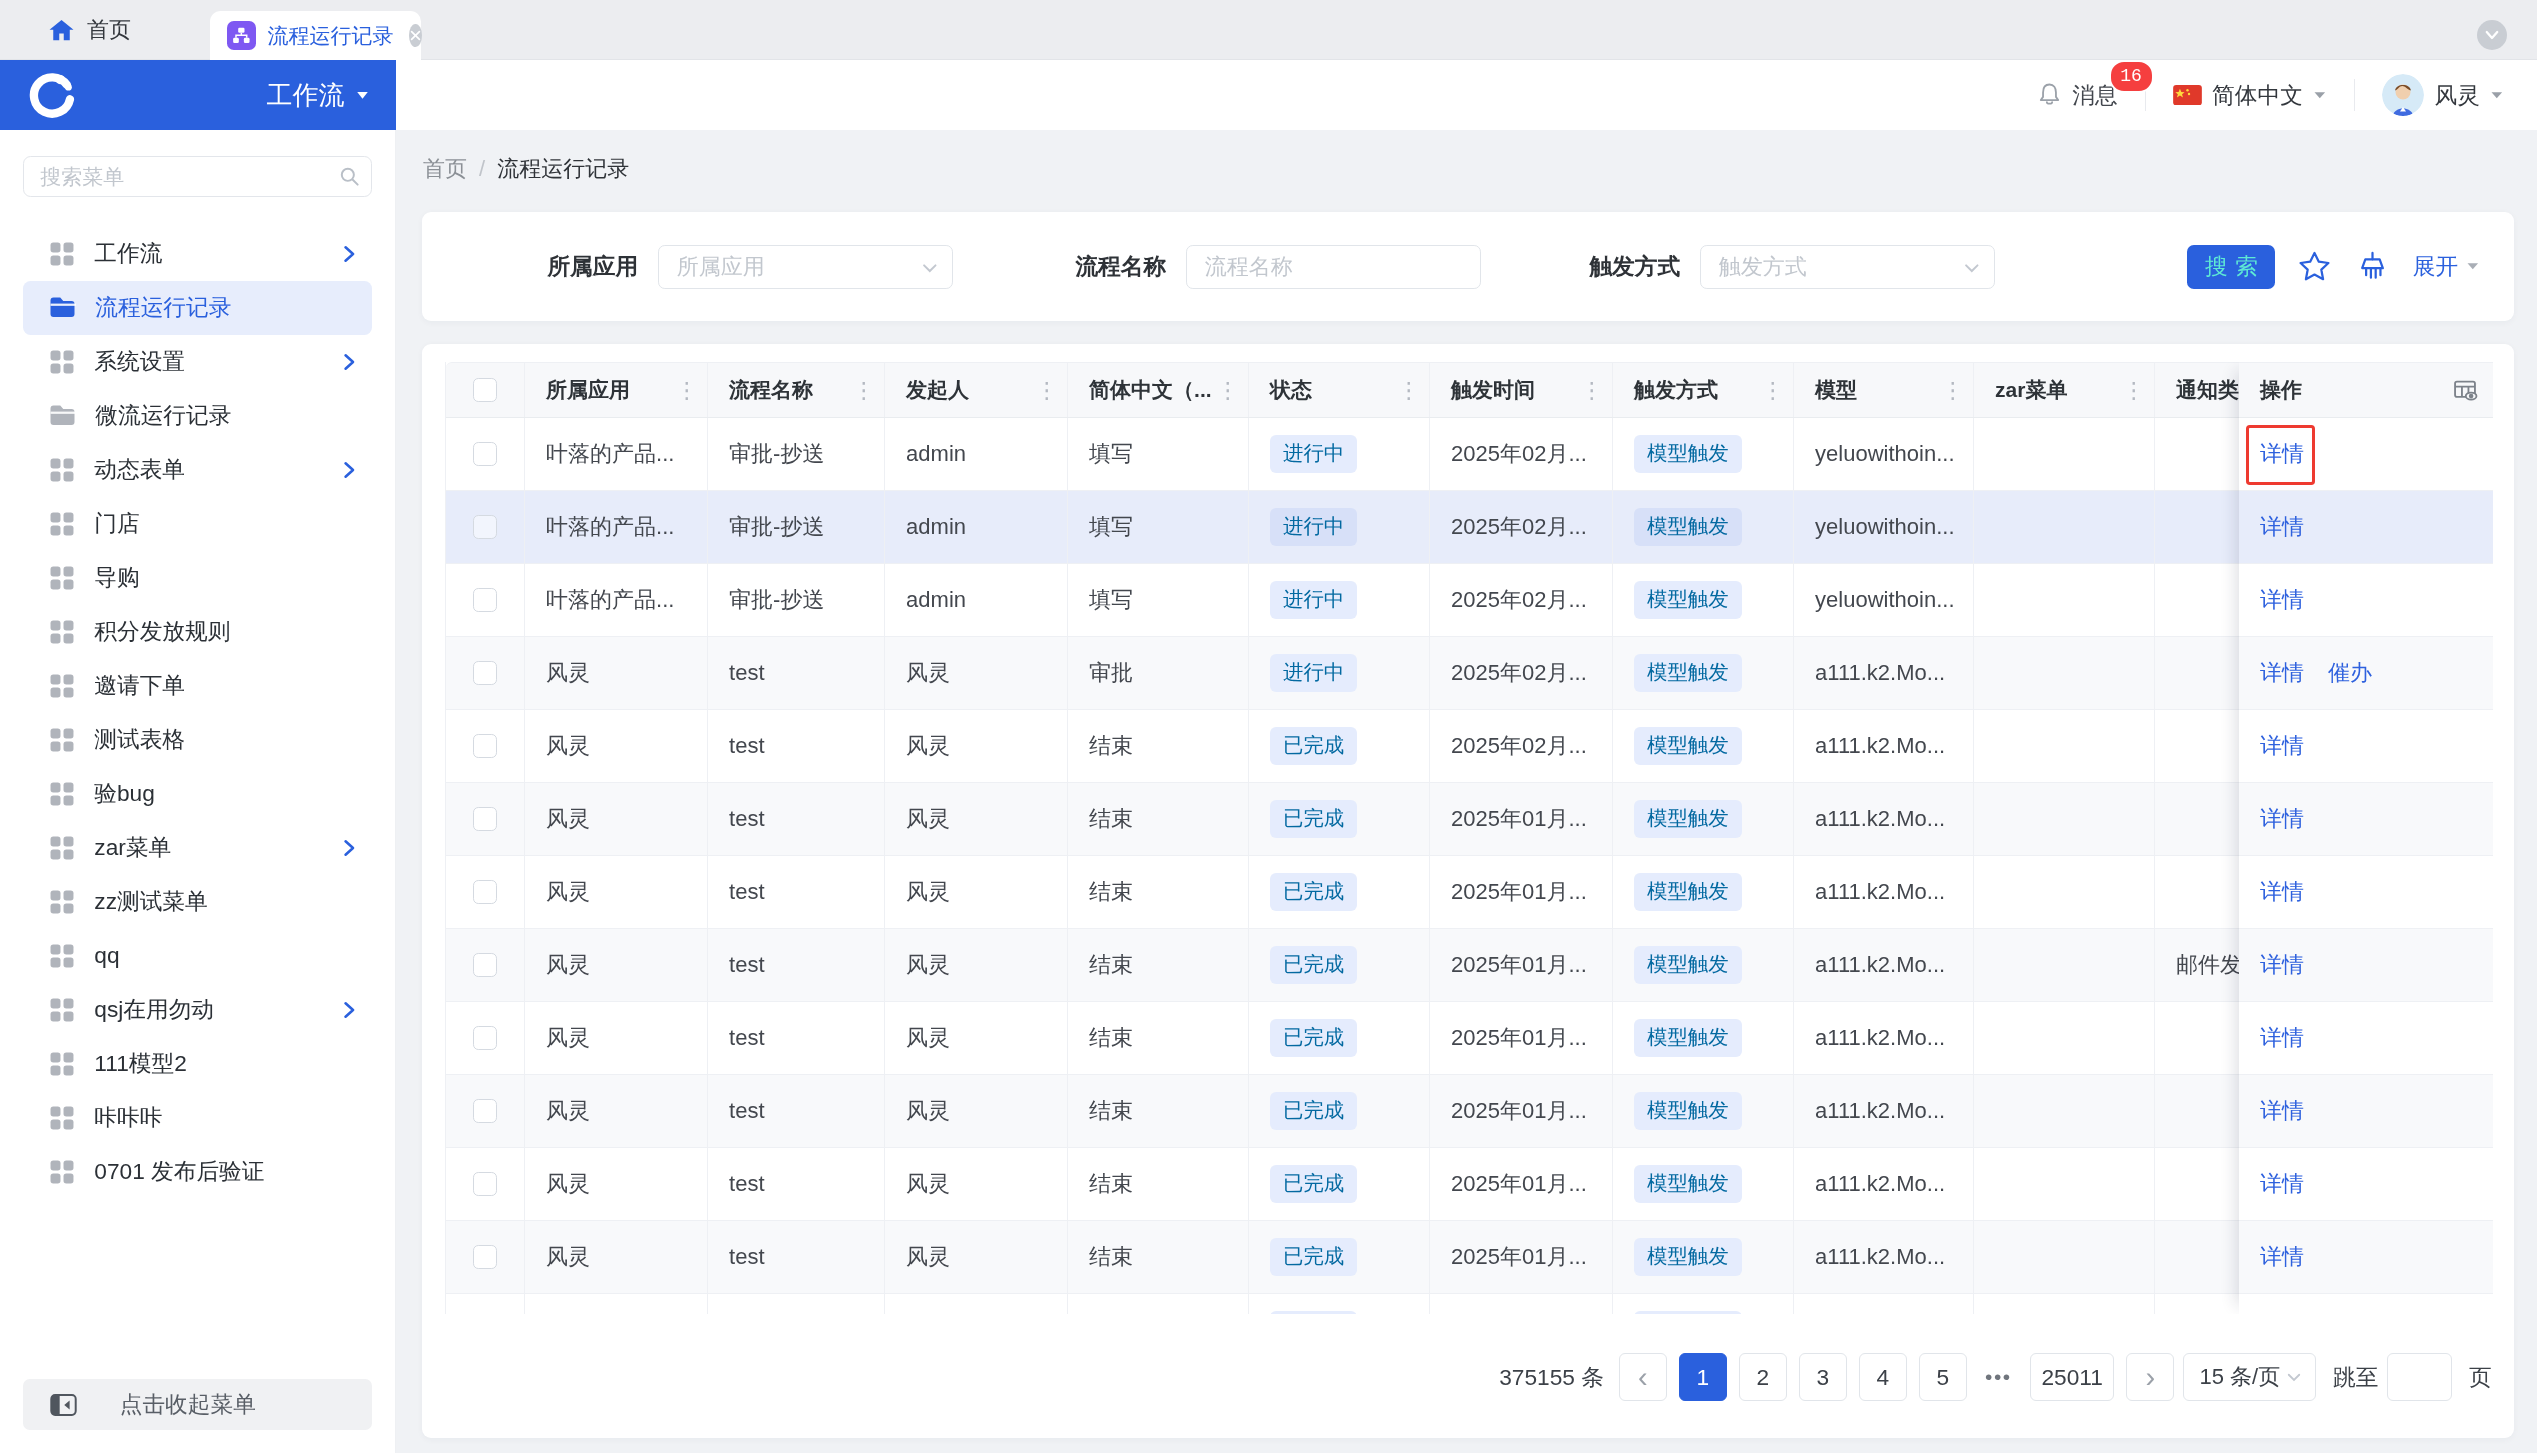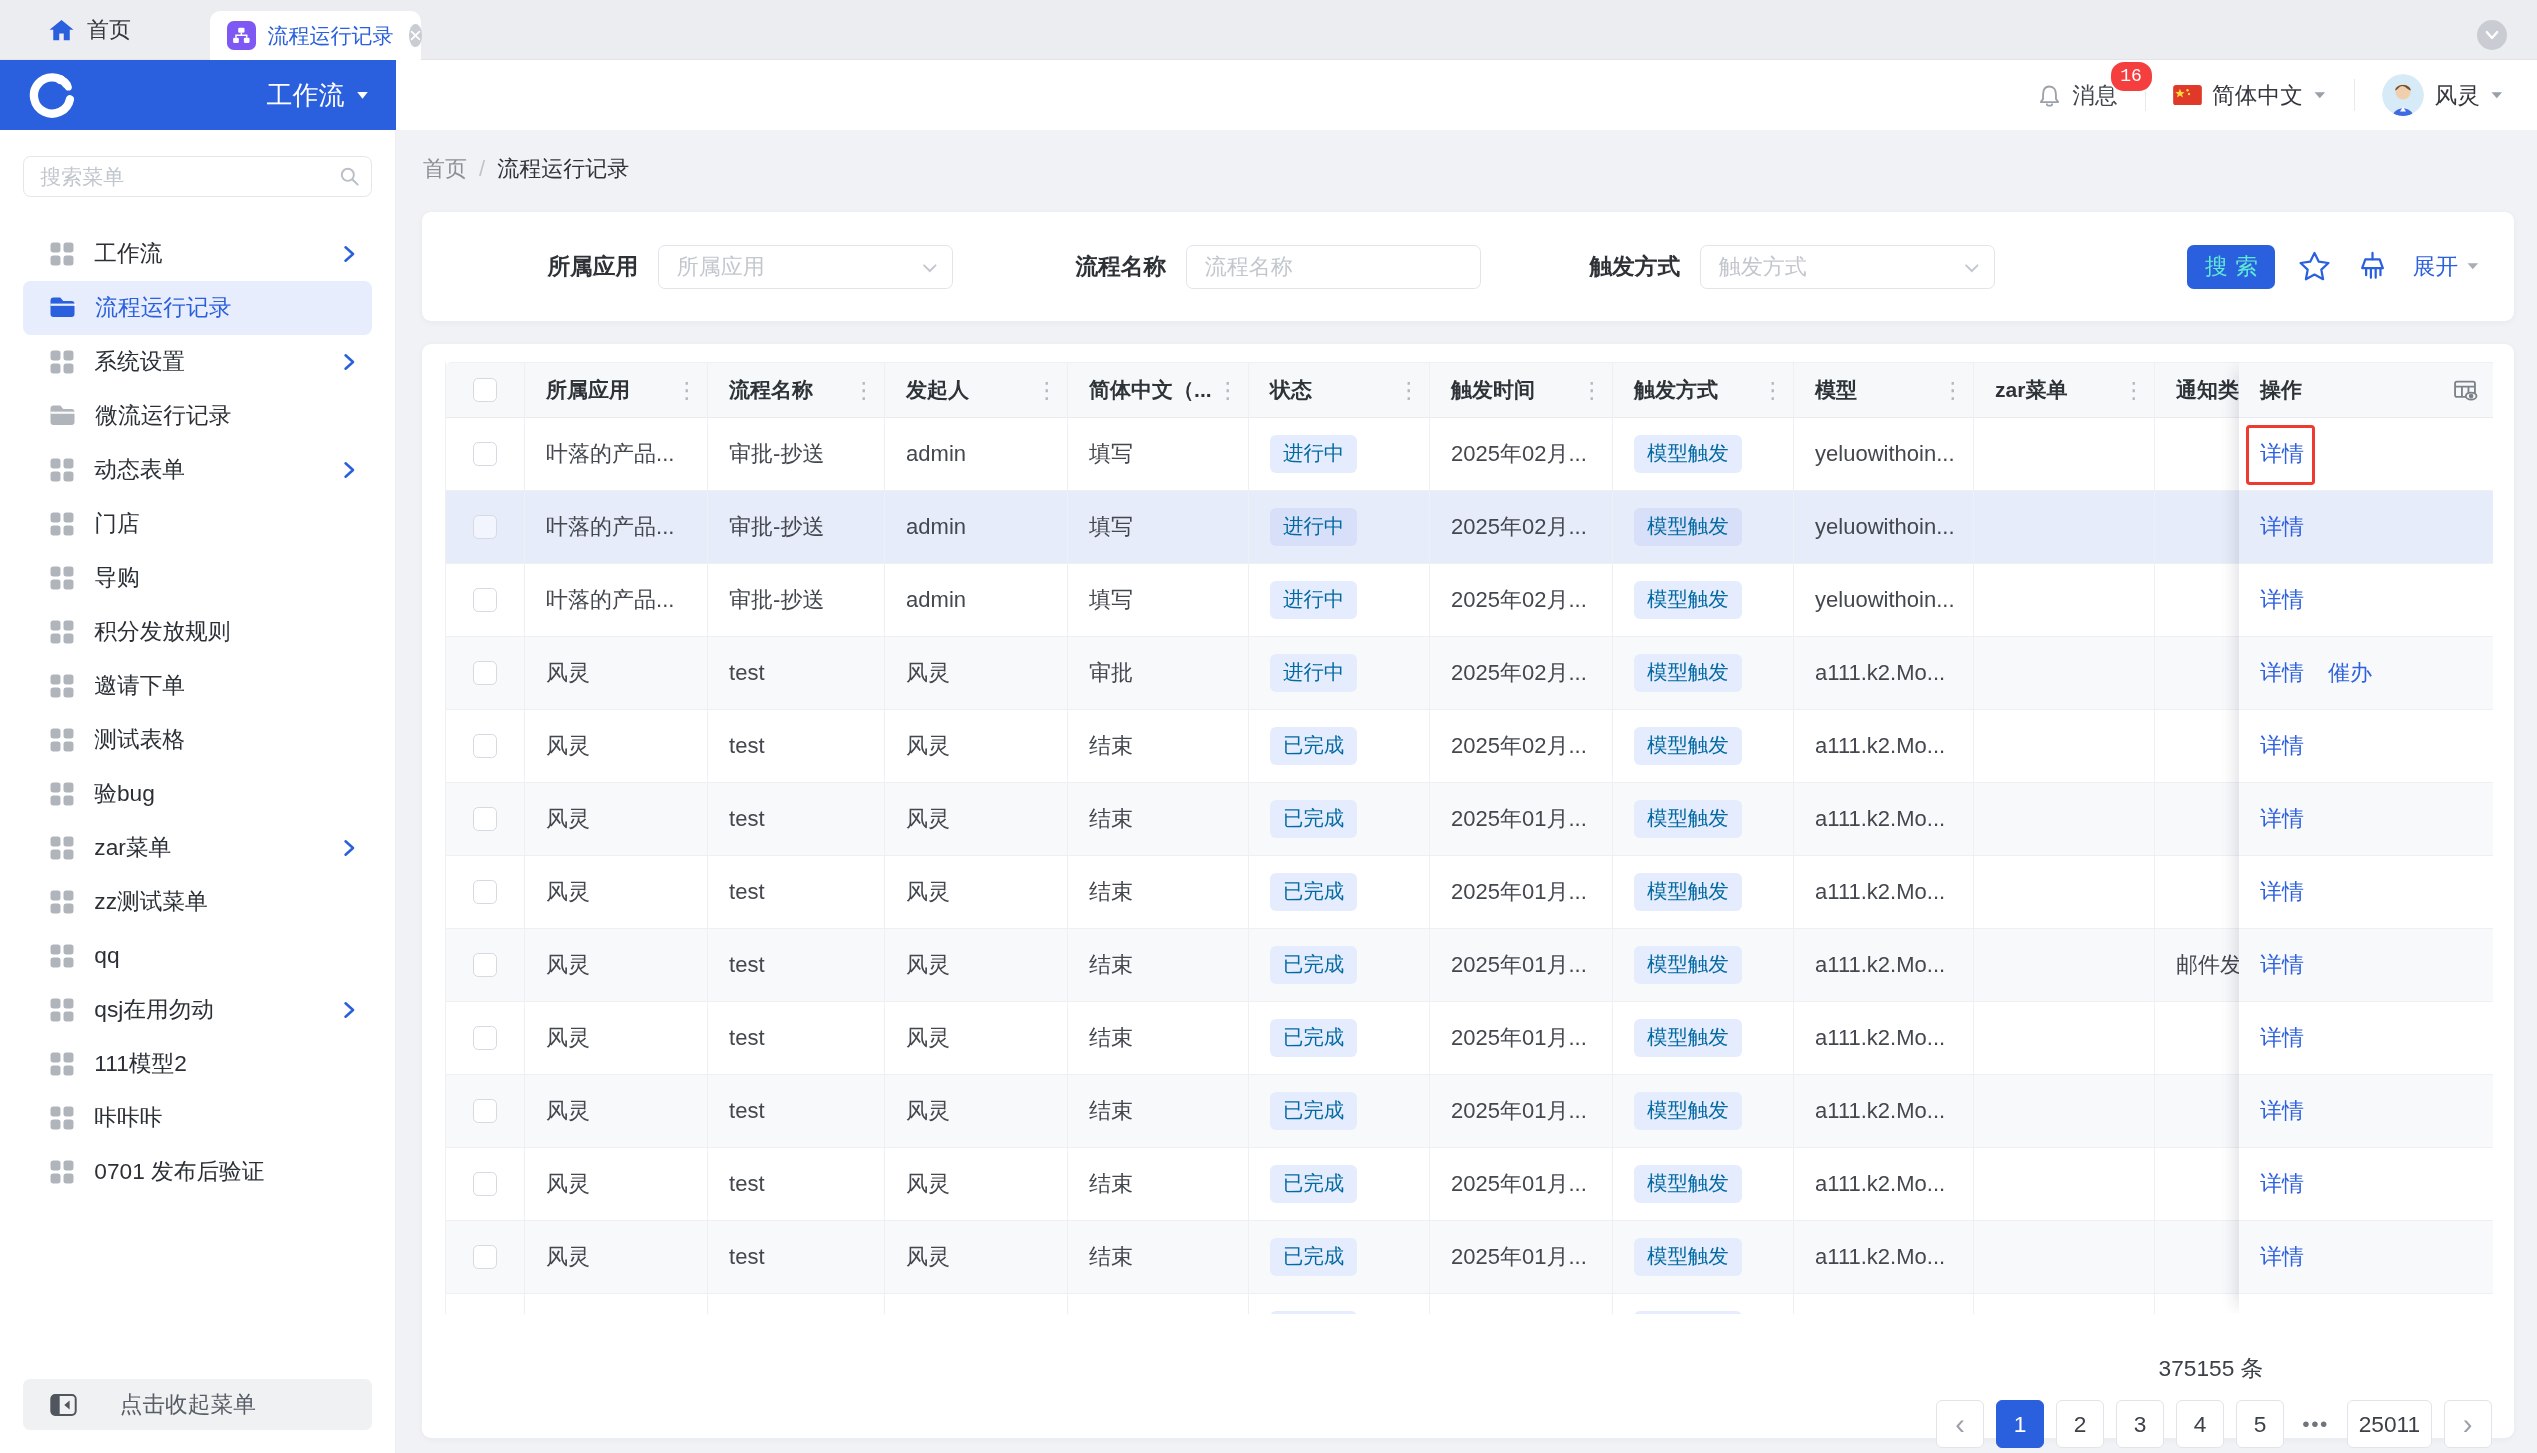--- a/index.html
+++ b/index.html
@@ -13,21 +13,21 @@
   .tab-active { position:absolute; left:210px; top:11.3px; width:211px; height:49px; background:#ffffff; border-radius:10.6px 10.6px 0 0; display:flex; align-items:center; gap:12px; padding:0 16.6px; }
   .tab-icon { width:29px; height:29px; border-radius:6.8px; background:#7e58f2; flex:0 0 auto; display:flex; align-items:center; justify-content:center; }
   .tab-label { font-size:21px; color:#2a60dd; font-weight:500; white-space:nowrap; }
   .tab-close { width:23.4px; height:23.4px; border-radius:50%; background:#c9cdd3; display:flex; align-items:center; justify-content:center; margin-left:3px; }
   .win-circle { position:absolute; left:2477px; top:19.6px; width:30px; height:30px; border-radius:50%; background:#c9cdd3; display:flex; align-items:center; justify-content:center; }
 
   
   .brand { position:absolute; left:0; top:60px; width:396px; height:70px; background:#2a60dd; display:flex; align-items:center; padding:0 26px 0 29px; z-index:15; }
   .brand-title { margin-left:auto; color:#fff; font-size:26px; font-weight:500; display:flex; align-items:center; gap:10.6px; cursor:pointer; }
   .topbar { position:absolute; left:396px; top:60px; width:2141px; height:70px; background:#ffffff; display:flex; align-items:center; justify-content:flex-end; padding-right:33px; z-index:15; }
-  .msg-group { position:relative; display:flex; align-items:center; gap:9px; cursor:pointer;font-family:Liberation Mono, monospace; }
+  .msg-group { position:relative; display:flex; gap:9px; cursor:pointer;font-family:Liberation Mono, monospace; }
   .msg-label { font-size:22.7px; color:#43474e; }
   .msg-badge { position:absolute; top:-19.6px; right:-36px; background:#f53f3f; color:#fff; font-size:18px; line-height:1; padding:5.3px 9.8px; border-radius:15px; border:2.3px solid #fff; }
   .vdiv { width:0.8px; height:32px; background:#e8eaee; margin:0 27px; }
   .lang-group,.user-group { display:flex; align-items:center; gap:10.6px; cursor:pointer; }
   .lang-label,.user-name { font-size:22.7px; color:#33373d; }
   .avatar { width:42px; height:42px; border-radius:50%; overflow:hidden; flex:0 0 auto; }
 
   
   .sidebar { position:absolute; left:0; top:130px; width:396px; height:1323px; background:#ffffff; border-right:0.8px solid #eef0f3; z-index:10; }
   .search-box { position:relative; margin:26px 22.7px 0 22.7px; height:41px; }
@@ -83,21 +83,21 @@
   .op-col { position:absolute; top:0; right:0; width:254px; height:952px; overflow:hidden; z-index:5; box-shadow:-12px 0 15px -7.6px rgba(25,35,65,.14); }
   .oph { height:56px; background:#f7f8fa; border-bottom:0.8px solid #e9ecef; border-top:0.8px solid #eef0f4; display:flex; align-items:center; padding:0 15px 0 21px; font-size:21px; font-weight:700; color:#2e3338; }
   .oph .op-set { margin-left:auto; display:flex; cursor:pointer; }
   .opr { height:73px; border-bottom:0.8px solid #eef0f4; background:#fff; display:flex; align-items:center; gap:24px; padding-left:21px; }
   .opr.even { background:#f8f9fb; }
   .opr.hl { background:#e7ecfa; }
   .op-link { color:#2e61de; font-size:22px; font-weight:500; text-decoration:none; cursor:pointer; white-space:nowrap; }
   .red-box { position:absolute; left:1800px; top:63px; width:69px; height:60px; border:3.8px solid #ee3a30; border-radius:3.8px; z-index:9; pointer-events:none; }
 
   
-  .pagi { position:absolute; right:22.7px; top:1009px; height:48px; display:flex; align-items:center; gap:16px;flex-direction:column; }
+  .pagi { position:absolute; right:22.7px; top:1009px; height:48px; display:flex; align-items:center; gap:9px; }
   .p-total { font-size:22.7px; color:#3c4148; margin-right:6px; white-space:nowrap; }
   .pbtn { min-width:48px; height:48px; border:1.5px solid #e1e5ea; border-radius:6px; background:#fff; display:flex; align-items:center; justify-content:center; font-size:22.7px; color:#3c4148; cursor:pointer; padding:0 10.6px; }
   .pbtn.arrow { color:#9ba1a9; font-size:29px; padding:0; }
   .pbtn.active { background:#2a60dd; border-color:#2a60dd; color:#fff; }
   .p-dots { width:39px; text-align:center; color:#70757d; font-size:21px; letter-spacing:1.5px; cursor:pointer; }
   .p-size { width:133px; height:48px; border:1.5px solid #e1e5ea; border-radius:6px; background:#fff; display:flex; align-items:center; justify-content:space-between; padding:0 12px 0 15px; font-size:22px; color:#3c4148; cursor:pointer; white-space:nowrap; }
   .p-jump { font-size:22.7px; color:#3c4148; margin-left:7.6px; white-space:nowrap; }
   .p-input { width:65px; height:48px; border:1.5px solid #e1e5ea; border-radius:6px; font-size:22px; text-align:center; outline:none; font-family:inherit; color:#3c4148; background:#fff; }
 </style>
 </head>

